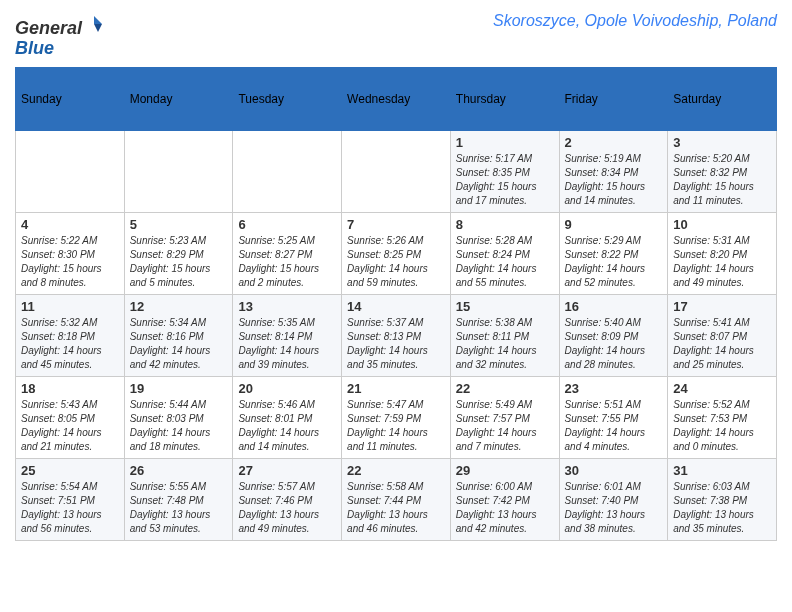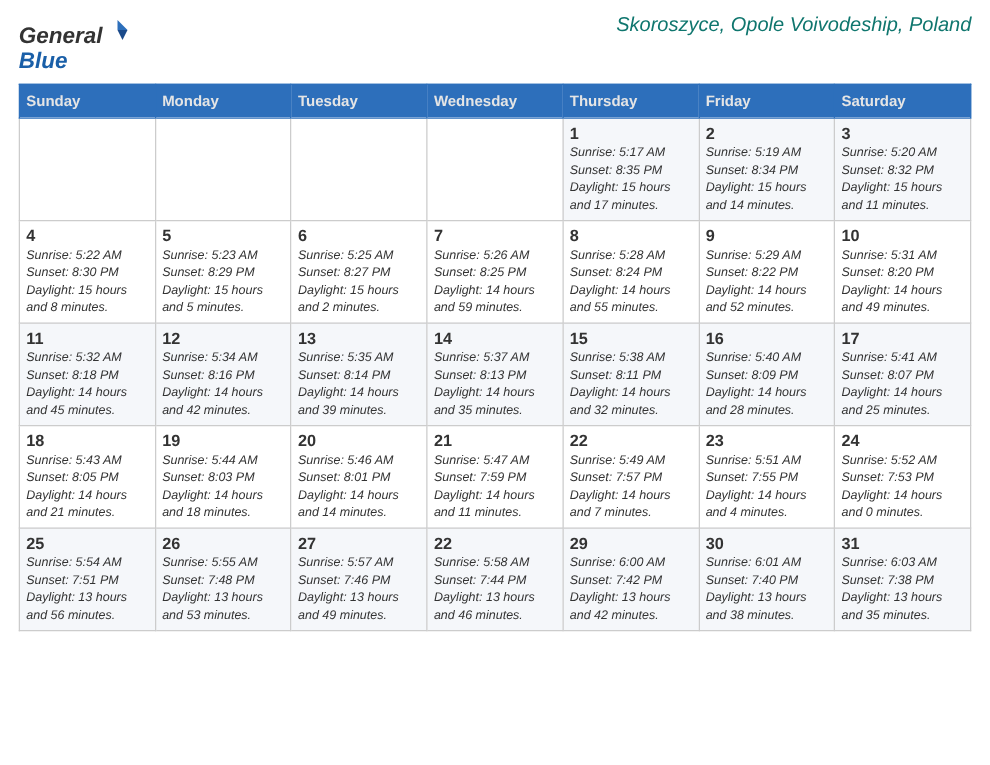--- a/index.html
+++ b/index.html
@@ -38,34 +38,34 @@
       text-align: right;
     }
     .main-title {
       font-size: 38px;
       font-weight: bold;
       color: #333;
       line-height: 1.1;
     }
     .subtitle {
       font-size: 16px;
-      color: #0f766e;
+      color: #3b82f6;
       margin-top: 2px;
     }
     table {
       width: 100%;
       border-collapse: collapse;
       font-size: 11px;
     }
     thead tr th {
       background-color: #2d6fbb;
-      color: #e5e5e5;
-      font-weight: bold;
+      color: #000000;
+      font-weight: normal;
       font-size: 12px;
-      padding: 6px 5px;
+      padding: 24px 5px;
       text-align: left;
       border: 1px solid #2d6fbb;
     }
     tbody tr td {
       border: 1px solid #ccc;
       padding: 4px 5px;
       vertical-align: top;
       background: #fff;
       min-height: 70px;
       height: 80px;

